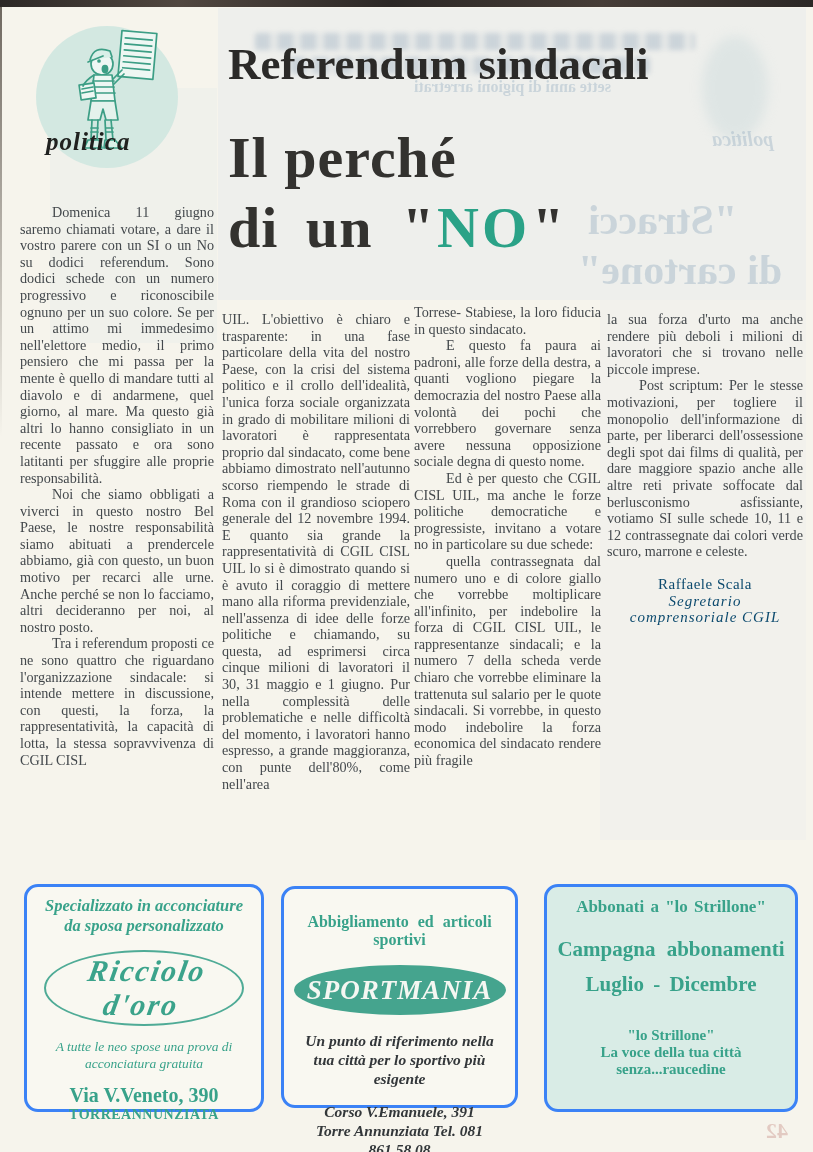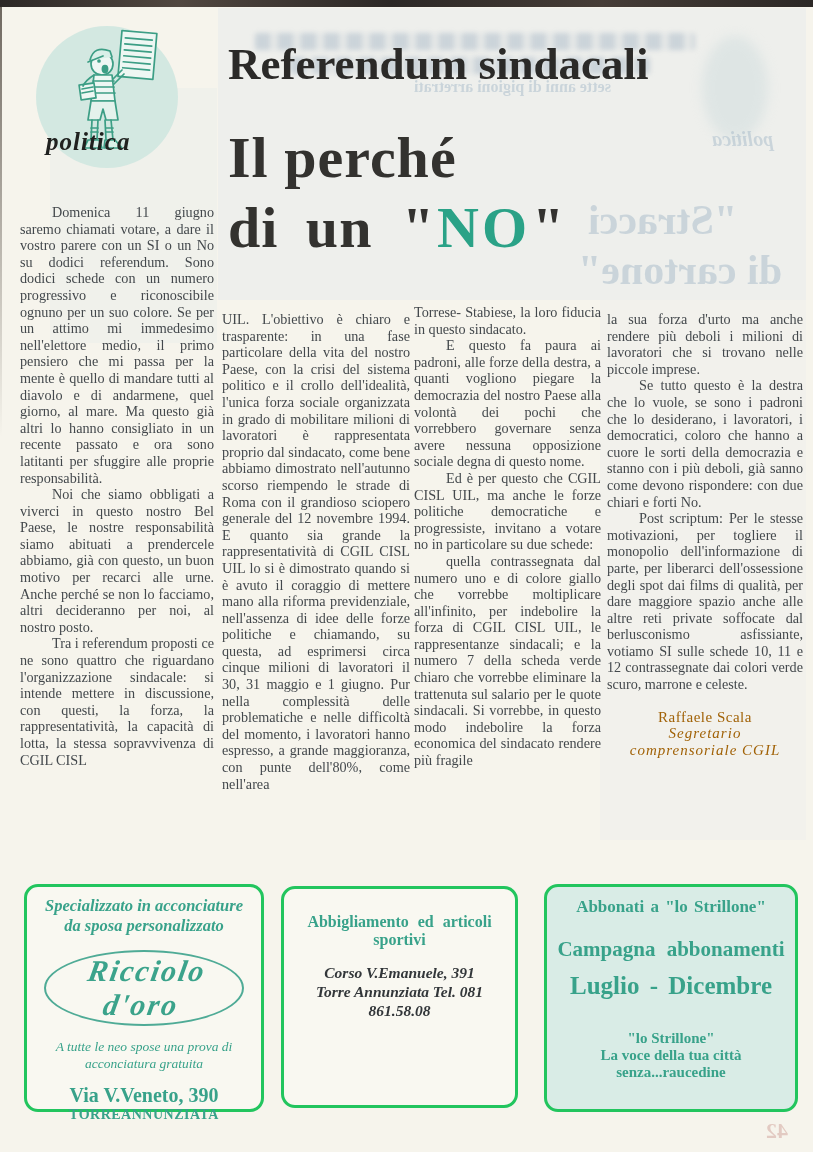--- a/index.html
+++ b/index.html
@@ -47,26 +47,26 @@
   .h1 .no{color:#2aa287;letter-spacing:3px;}
 
   
   .col{position:absolute;color:#43484c;font-size:14.2px;line-height:16.6px;text-align:justify;}
   .col p{margin:0;text-indent:32px;}
   .col p.cont{text-indent:0;}
   .col-1{left:20px;top:204px;width:194px;height:676px;}
   .col-2{left:222px;top:311px;width:188px;height:570px;}
   .col-3{left:414px;top:304px;width:187px;height:577px;}
   .col-4{left:607px;top:311px;width:196px;height:570px;}
-  .signature{margin-top:16px;text-align:center;font-size:15px;color:#a16207;}
+  .signature{margin-top:16px;text-align:center;font-size:15px;color:#0c4a6e;}
   .sig-name{font-weight:normal;letter-spacing:.5px;}
   .sig-role{font-style:italic;letter-spacing:1px;}
 
   
-  .ad{position:absolute;top:884px;height:228px;border:3px solid #22c55e;border-radius:14px;
+  .ad{position:absolute;top:884px;height:228px;border:3px solid #3b82f6;border-radius:14px;
     box-sizing:border-box;text-align:center;color:#38a28a;}
   .ad-1{left:24px;width:240px;background:rgba(251,250,245,.6);}
   .ad-2{left:281px;top:886px;height:222px;width:237px;background:rgba(251,250,245,.6);}
   .ad-3{left:544px;width:254px;background:#d9ece6;}
   .ad1-head{margin:9px 10px 0;font-size:16.5px;font-weight:bold;font-style:italic;line-height:20px;}
   .ad1-oval{margin:14px auto 0;width:196px;height:72px;border:2px solid #4fab96;border-radius:50%;
     display:flex;align-items:center;justify-content:center;}
   .ad1-script{font-size:30px;font-style:italic;color:#3ba38b;transform:skewX(-10deg);
     letter-spacing:2px;font-weight:bold;}
   .ad1-tag{margin:12px 18px 4px;font-size:13.5px;font-weight:normal;font-style:italic;line-height:17px;}
@@ -74,21 +74,21 @@
   .ad1-addr2{font-size:14px;font-weight:bold;letter-spacing:.5px;}
   .ad2-head{margin:24px 8px 0;font-size:16px;font-weight:bold;word-spacing:5px;}
   .ad2-oval{margin:16px auto 0;width:212px;height:50px;border-radius:50%;background:#45a48e;
     display:flex;align-items:center;justify-content:center;}
   .ad2-logo{color:#f5f7f2;font-size:27px;font-weight:bold;font-style:italic;letter-spacing:1px;}
   .ad2-tag{margin:16px 14px 0;font-size:15.5px;font-weight:bold;font-style:italic;
     color:#33373a;line-height:19px;}
   .ad2-addr{margin-top:14px;font-size:15.5px;font-weight:bold;font-style:italic;color:#33373a;line-height:19px;}
   .ad3-head{margin-top:10px;font-size:17px;font-weight:bold;word-spacing:2px;}
   .ad3-line1{margin-top:20px;font-size:21px;font-weight:bold;word-spacing:6px;}
-  .ad3-line2{margin-top:10px;font-size:25px;font-weight:bold;word-spacing:4px;}
+  .ad3-line2{margin-top:10px;font-size:21px;font-weight:bold;word-spacing:4px;}
   .ad3-price{margin-top:2px;font-size:29px;font-weight:bold;letter-spacing:2px;}
   .ad3-foot1{margin-top:30px;font-size:15px;font-weight:bold;}
   .ad3-foot2{font-size:15px;font-weight:bold;}
 </style>
 </head>
 <body>
 
 <div class="top-band"></div>
 <div class="edge-left"></div>
 <div class="tint tint-head"></div>
@@ -167,41 +167,44 @@
   <p class="cont">UIL. L'obiettivo è chiaro e trasparente: in una fase particolare della vita del nostro Paese, con la crisi del sistema politico e il crollo dell'idealità, l'unica forza sociale organizzata in grado di mobilitare milioni di lavoratori è rappresentata proprio dal sindacato, come bene abbiamo dimostrato nell'autunno scorso riempendo le strade di Roma con il grandioso sciopero generale del 12 novembre 1994. E quanto sia grande la rappresentatività di CGIL CISL UIL lo si è dimostrato quando si è avuto il coraggio di mettere mano alla riforma previdenziale, nell'assenza di idee delle forze politiche e chiamando, su questa, ad esprimersi circa cinque milioni di lavoratori il 30, 31 maggio e 1 giugno. Pur nella complessità delle problematiche e nelle difficoltà del momento, i lavoratori hanno espresso, a grande maggioranza, con punte dell'80%, come nell'area</p>
 </div>
 <div class="col col-3">
   <p class="cont">Torrese- Stabiese, la loro fiducia in questo sindacato.</p>
   <p>E questo fa paura ai padroni, alle forze della destra, a quanti vogliono piegare la democrazia del nostro Paese alla volontà dei pochi che vorrebbero governare senza avere nessuna opposizione sociale degna di questo nome.</p>
   <p>Ed è per questo che CGIL CISL UIL, ma anche le forze politiche democratiche e progressiste, invitano a votare no in particolare su due schede:</p>
   <p>quella contrassegnata dal numero uno e di colore giallo che vorrebbe moltiplicare all'infinito, per indebolire la forza di CGIL CISL UIL, le rappresentanze sindacali; e la numero 7 della scheda verde chiaro che vorrebbe eliminare la trattenuta sul salario per le quote sindacali. Si vorrebbe, in questo modo indebolire la forza economica del sindacato rendere più fragile</p>
 </div>
 <div class="col col-4">
   <p class="cont">la sua forza d'urto ma anche rendere più deboli i milioni di lavoratori che si trovano nelle piccole imprese.</p>
-  <p>Se tutto questo è la destra che lo vuole, se sono i padroni che lo desiderano, i lavoratori, i democratici, coloro che hanno a cuore le sorti della democrazia e stanno con i più deboli, già sanno come devono rispondere: con due chiari e forti No.</p>
   <p>Post scriptum: Per le stesse motivazioni, per togliere il monopolio dell'informazione di parte, per liberarci dell'ossessione degli spot dai films di qualità, per dare maggiore spazio anche alle altre reti private soffocate dal berlusconismo asfissiante, votiamo SI sulle schede 10, 11 e 12 contrassegnate dai colori verde scuro, marrone e celeste.</p>
   <div class="signature">
     <div class="sig-name">Raffaele Scala</div>
     <div class="sig-role">Segretario</div>
     <div class="sig-role">comprensoriale  CGIL</div>
   </div>
 </div>
 
 <div class="ad ad-1">
   <div class="ad1-head">Specializzato in acconciature da sposa personalizzato</div>
   <div class="ad1-oval">
     <span class="ad1-script">Ricciolo d'oro</span>
   </div>
   <div class="ad1-tag">A tutte le neo spose una prova di acconciatura gratuita</div>
   <div class="ad1-addr1">Via V.Veneto, 390</div>
   <div class="ad1-addr2">TORREANNUNZIATA</div>
 </div>
 
 <div class="ad ad-2">
   <div class="ad2-head">Abbigliamento ed articoli sportivi</div>
+  <div class="ad2-oval">
+    <span class="ad2-logo">SPORTMANIA</span>
+  </div>
+  <div class="ad2-tag">Un punto di riferimento nella tua città per lo sportivo più esigente</div>
   <div class="ad2-addr">
     <div>Corso V.Emanuele, 391</div>
     <div>Torre Annunziata Tel. 081 861.58.08</div>
   </div>
 </div>
 
 <div class="ad ad-3">
   <div class="ad3-head">Abbonati a "lo Strillone"</div>
   <div class="ad3-line1">Campagna  abbonamenti</div>
   <div class="ad3-line2">Luglio - Dicembre</div>

